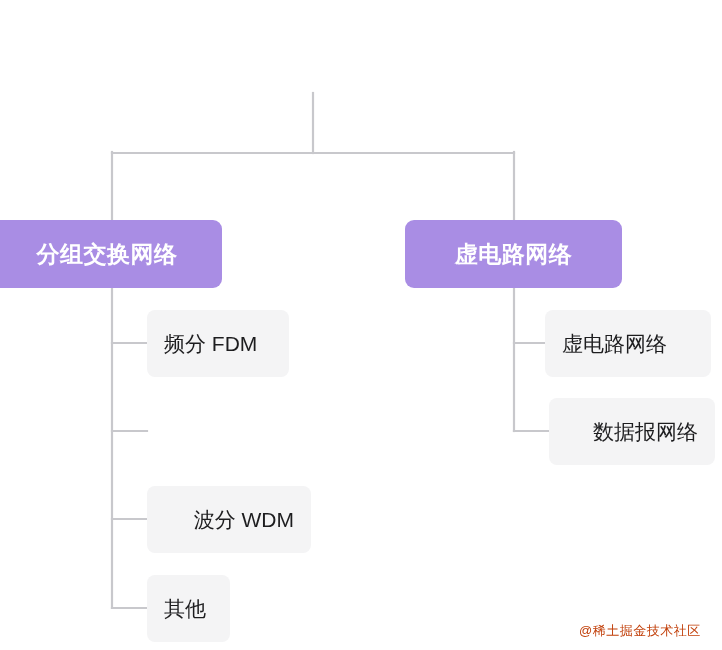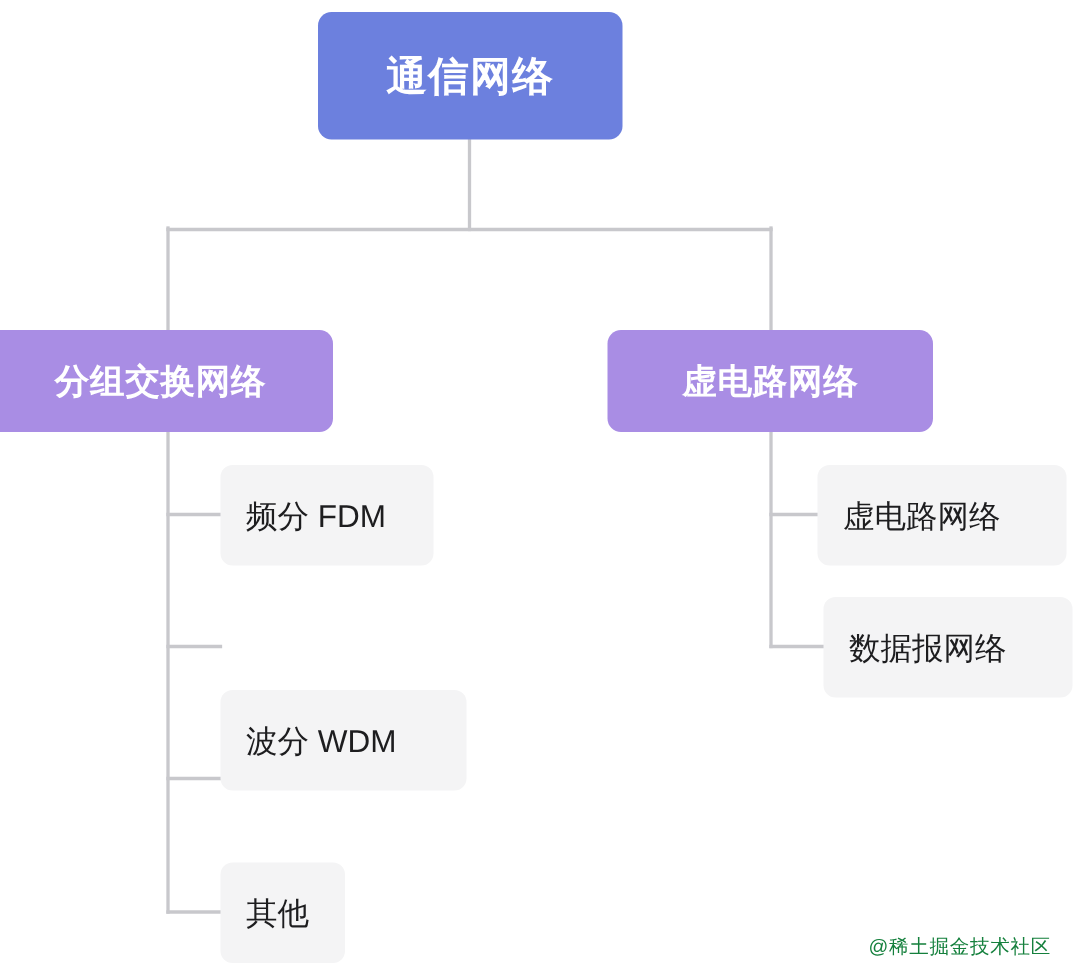--- a/index.html
+++ b/index.html
@@ -62,21 +62,21 @@
     color: #1d1d1f;
     font-size: 21px;
     font-weight: normal;
     justify-content: flex-start;
     padding-left: 17px;
     padding-right: 17px;
   }
 
   .watermark {
     position: absolute;
-    color: #15803d;
+    color: #c2410c;
     font-size: 13px;
     letter-spacing: 0.5px;
     white-space: nowrap;
   }
 </style>
 </head>
 <body>
 
 <div id="canvas">
 
@@ -95,48 +95,45 @@
       <path d="M112,431 L147,431"></path>
       <path d="M112,519 L147,519"></path>
       <path d="M112,608 L147,608"></path>
 
       <path d="M514,288 L514,431"></path>
       <path d="M514,343 L549,343"></path>
       <path d="M514,431 L549,431"></path>
     </g>
   </svg>
 
-  <div class="node node-root" style="left:212px; top:8px; width:203px; height:85px;">
-    <span>通信网络</span>
-  </div>
 
   <div class="node node-l1" style="left:-8px; top:220px; width:230px; height:68px;">
     <span>分组交换网络</span>
   </div>
 
   <div class="node node-l1" style="left:405px; top:220px; width:217px; height:68px;">
     <span>虚电路网络</span>
   </div>
 
   <div class="node node-leaf" style="left:147px; top:310px; width:142px; height:67px;">
     <span>频分 FDM</span>
   </div>
 
 
-  <div class="node node-leaf" style="left:147px; top:460px; width:164px; height:67px;">
+  <div class="node node-leaf" style="left:147px; top:486px; width:164px; height:67px;justify-content:flex-end;">
     <span>波分 WDM</span>
   </div>
 
   <div class="node node-leaf" style="left:147px; top:575px; width:83px; height:67px;text-align:right;">
     <span>其他</span>
   </div>
 
   <div class="node node-leaf" style="left:545px; top:310px; width:166px; height:67px;">
     <span>虚电路网络</span>
   </div>
 
-  <div class="node node-leaf" style="left:549px; top:398px; width:166px; height:67px;">
+  <div class="node node-leaf" style="left:549px; top:398px; width:166px; height:67px;justify-content:flex-end;">
     <span>数据报网络</span>
   </div>
 
   <div class="watermark" style="left:579px; top:622px;">@稀土掘金技术社区</div>
 
 </div>
 
 </body></html>

